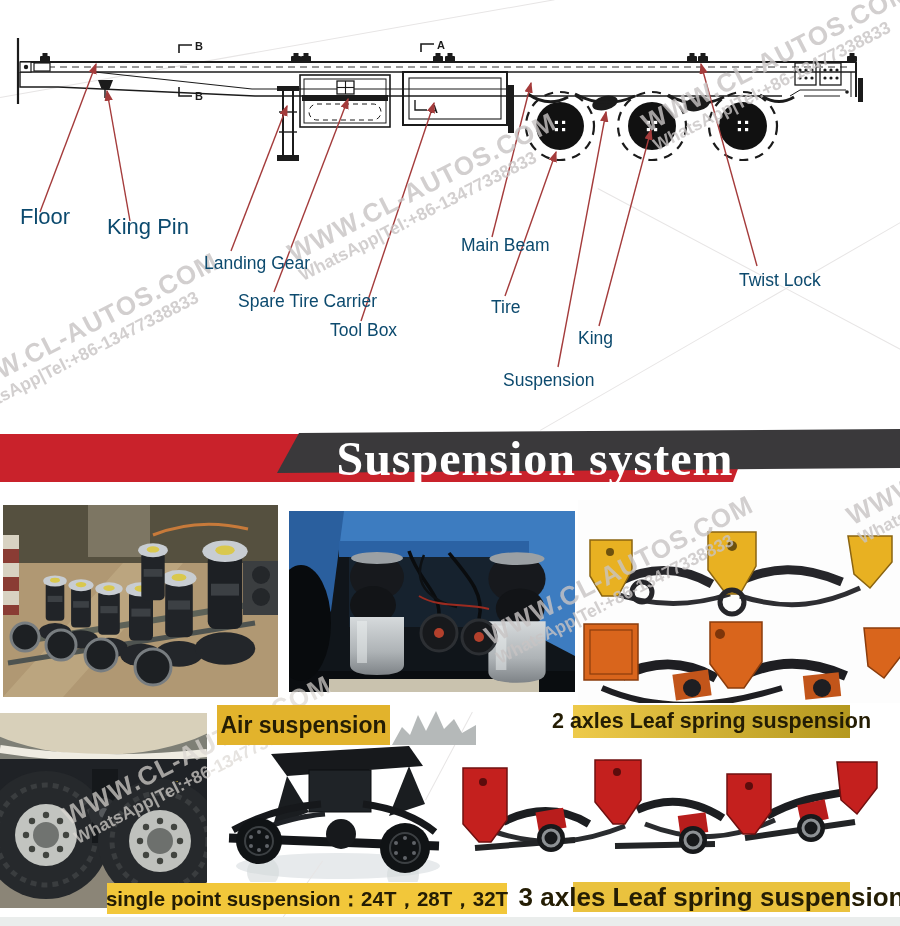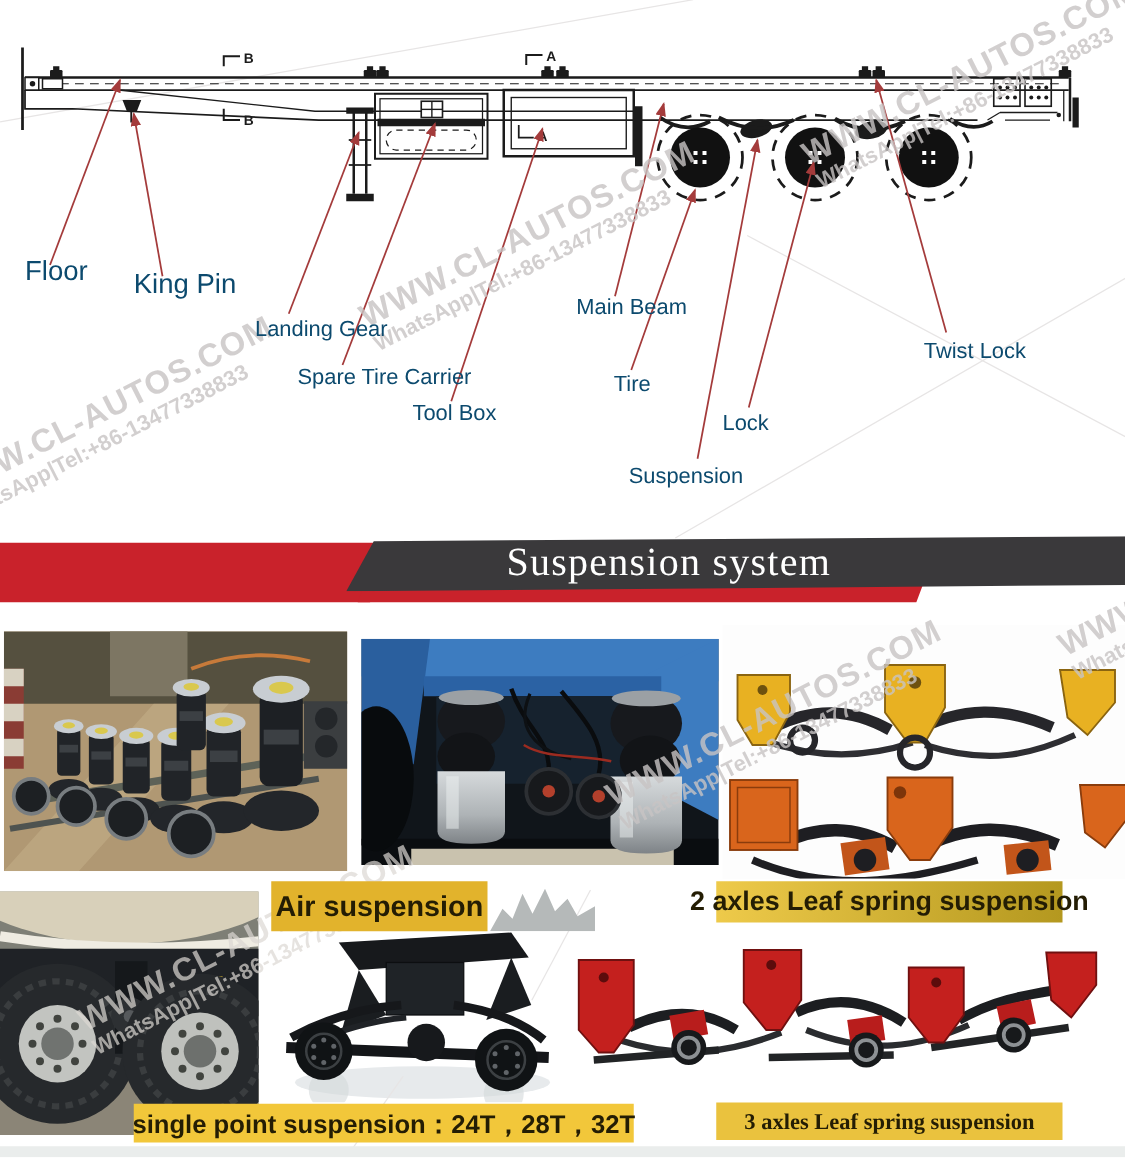--- a/index.html
+++ b/index.html
@@ -19,30 +19,30 @@
   .hairline{position:absolute;height:1px;background:#e7e5e5;transform-origin:left top;z-index:1;}
   
   #banner{position:absolute;left:0;top:428px;width:900px;height:62px;z-index:2;}
   .b-red{position:absolute;inset:0;background:#c9222b;
          clip-path:polygon(0px 6px,322px 6px,296px 54px,0px 54px);}
   .b-strip{position:absolute;inset:0;background:#c9222b;
          clip-path:polygon(292px 38px,739px 38px,733px 54px,286px 54px);}
   .b-dark{position:absolute;inset:0;background:#3a393b;
          clip-path:polygon(299px 5px,900px 1px,900px 40px,277px 45px);}
   .b-title{position:absolute;left:305px;top:3px;width:460px;text-align:center;z-index:3;
-         font-family:"Liberation Serif",serif;font-weight:normal;font-size:32px;color:#ffffff;letter-spacing:1px;}
+         font-family:"Liberation Serif",serif;font-weight:bold;font-size:48px;color:#ffffff;letter-spacing:1px;}
   
   #gallery{position:absolute;left:0;top:490px;width:900px;height:436px;background:#fff;}
   .tile{position:absolute;overflow:hidden;z-index:1;}
   .glabel{position:absolute;z-index:6;display:flex;align-items:center;justify-content:center;
           font-weight:bold;color:#241d04;white-space:nowrap;}
   #lbl-air{left:217px;top:215px;width:173px;height:40px;background:#e2b32c;font-size:23px;}
   #lbl-two{left:573px;top:215px;width:277px;height:33px;background:linear-gradient(90deg,#eeca4a,#b4981f);font-size:21.5px;}
   #lbl-single{left:107px;top:393px;width:400px;height:31px;background:#f2c73a;font-size:20.5px;}
-  #lbl-three{left:573px;top:392px;width:277px;height:30px;background:#eac23e;font-size:18px;font-family:Liberation Serif, serif;}
+  #lbl-three{left:573px;top:392px;width:277px;height:30px;background:#eac23e;font-size:26px;}
   #bottom-strip{position:absolute;left:0;top:917px;width:900px;height:9px;background:#eaedec;z-index:4;}
 </style>
 </head>
 <body>
 
 <div id="app">
 
   <div class="abs" id="diagram-section" style="left:0;top:0;width:900px;height:430px;">
 
     <div class="hairline" style="left:0;top:97px;width:563px;transform:rotate(-10deg);"></div>
@@ -195,21 +195,21 @@
       </g>
     </svg>
 
     <div class="dlabel big" style="left:20px;top:204px;">Floor</div>
     <div class="dlabel big" style="left:107px;top:214px;">King Pin</div>
     <div class="dlabel small" style="left:204px;top:253px;">Landing Gear</div>
     <div class="dlabel small" style="left:238px;top:291px;">Spare Tire Carrier</div>
     <div class="dlabel small" style="left:330px;top:320px;">Tool Box</div>
     <div class="dlabel small" style="left:461px;top:235px;">Main Beam</div>
     <div class="dlabel small" style="left:491px;top:297px;">Tire</div>
-    <div class="dlabel small" style="left:578px;top:328px;">Lock</div>
+    <div class="dlabel small" style="left:578px;top:328px;">King</div>
     <div class="dlabel small" style="left:503px;top:370px;">Suspension</div>
     <div class="dlabel small" style="left:703px;top:270px;margin-left:36px;">Twist Lock</div>
 
     <div class="wm" style="left:637px;top:112px;">
       <span class="l1">WWW.CL-AUTOS.COM</span>
         <span class="l2">WhatsApp|Tel:+86-13477338833</span>
     </div>
     <div class="wm" style="left:283px;top:242px;">
       <span class="l1">WWW.CL-AUTOS.COM</span>
         <span class="l2">WhatsApp|Tel:+86-13477338833</span>

